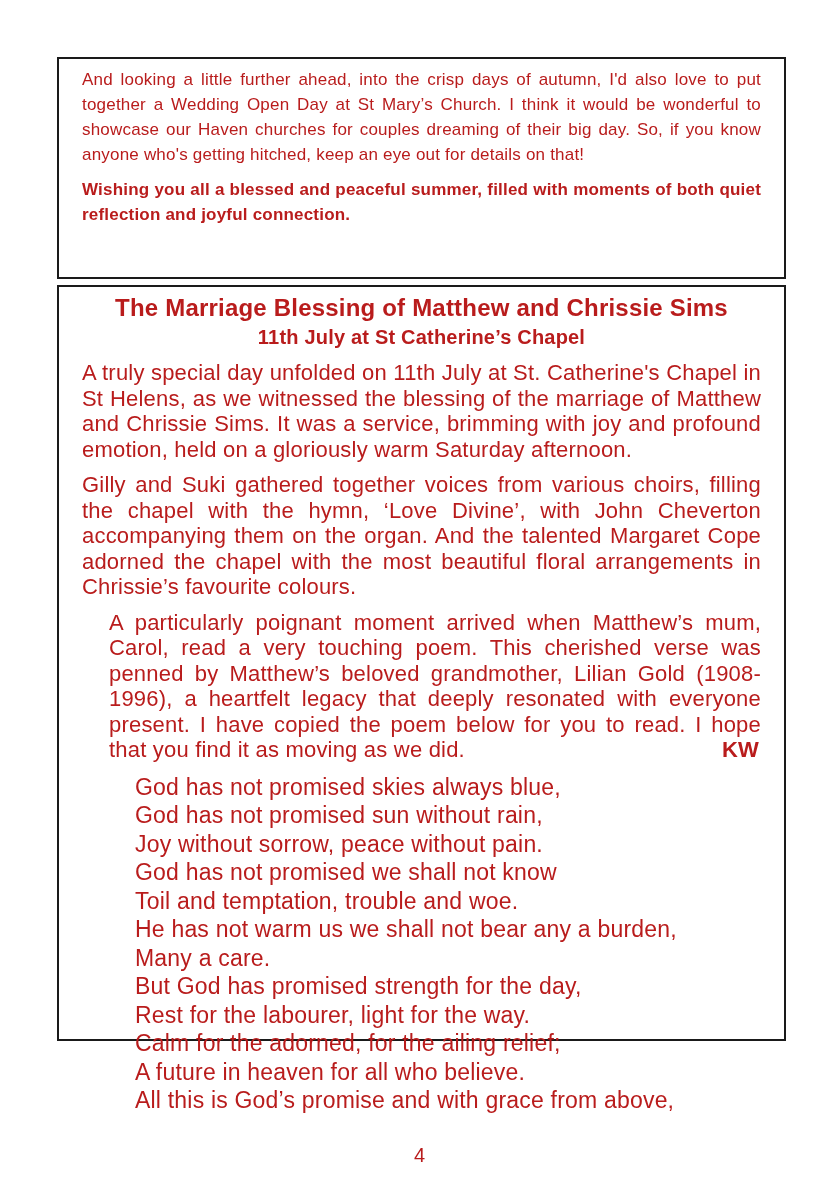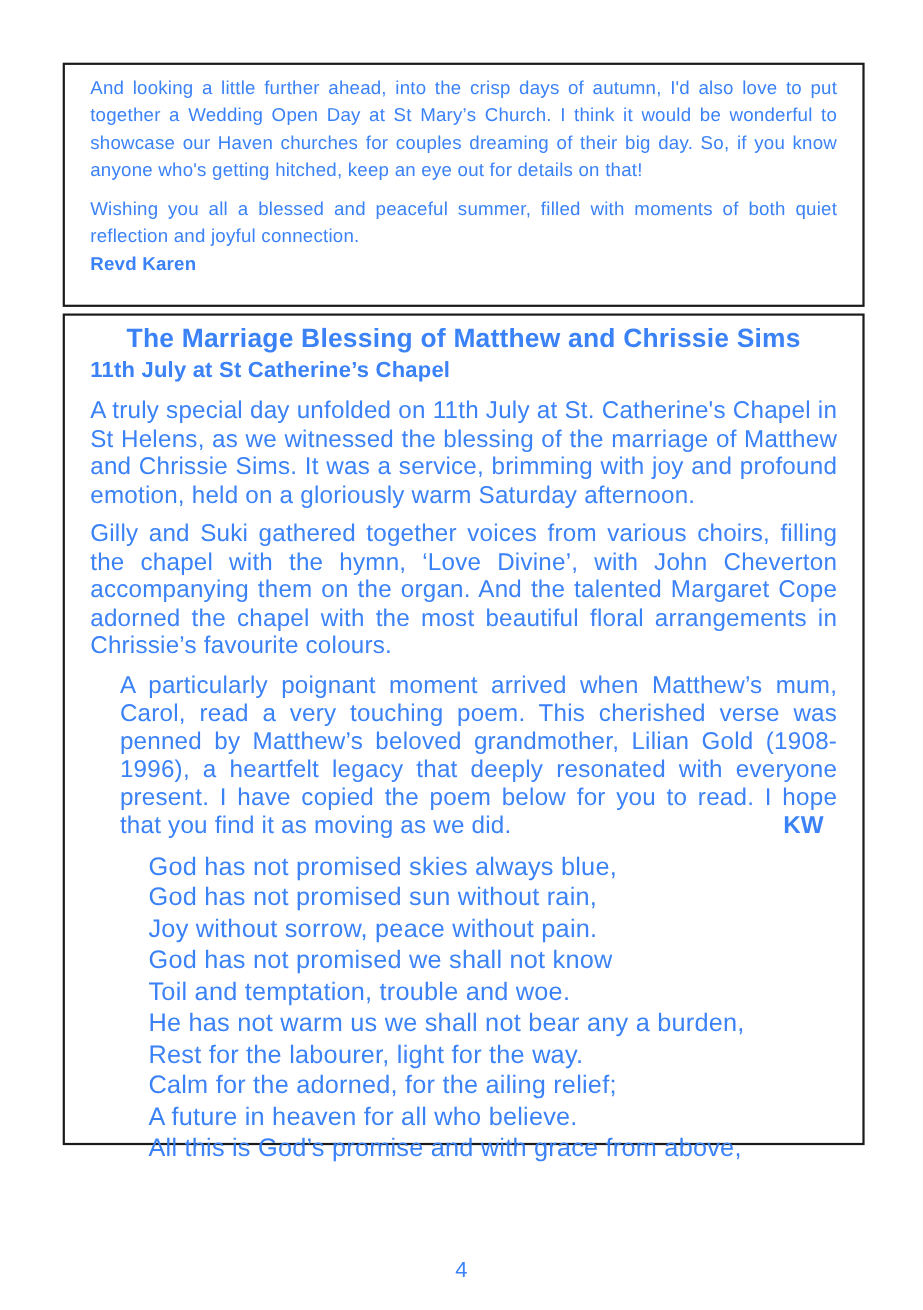--- a/index.html
+++ b/index.html
@@ -3,42 +3,42 @@
 <meta charset="utf-8">
 <style>
   html, body { margin: 0; padding: 0; background: #e8e8e8; }
   .page {
     position: relative;
     width: 839px;
     height: 1191px;
     margin: 0 auto;
     background: #ffffff;
     font-family: "Liberation Sans", sans-serif;
-    color: #3b82f6;
+    color: #b91c1c;
     overflow: hidden;
   }
   .box {
     position: absolute;
     left: 57px;
     width: 729px;
     box-sizing: border-box;
     border: 2px solid #1a1a1a;
     background: #ffffff;
   }
   .box1 { top: 57px; height: 222px; padding: 8px 23px 0 23px; }
   .box2 { top: 285px; height: 756px; padding: 6px 23px 0 23px; }
 
   .body-par {
     margin: 0 0 10px 0;
     font-size: 17px;
     line-height: 25px;
     text-align: justify;
     letter-spacing: 0.2px;
   }
-  .no-gap { margin-bottom: 0; }
+  .no-gap { margin-bottom: 12px; font-weight: bold; }
   .signature {
     margin: 0;
     font-size: 17px;
     line-height: 25px;
     font-weight: bold;
     letter-spacing: 0.2px;
   }
 
   .article-title {
     margin: 0 0 2px 0;
@@ -46,34 +46,34 @@
     line-height: 30px;
     font-weight: bold;
     text-align: center;
     letter-spacing: 0.2px;
   }
   .article-subtitle {
     margin: 0 0 11px 0;
     font-size: 20px;
     line-height: 24px;
     font-weight: bold;
-    text-align: left;
+    text-align: center;
     letter-spacing: 0.2px;
   }
   .article-par {
     margin: 0 0 10px 0;
     font-size: 22px;
     line-height: 25.5px;
     text-align: justify;
     letter-spacing: 0.2px;
   }
   .with-initials { position: relative; margin-left: 27px; }
   .initials {
     position: absolute;
-    right: 12px;
+    right: 2px;
     bottom: 0;
     font-weight: bold;
   }
 
   .poem { margin: 3px 0 0 53px; }
   .poem-line {
     font-size: 23px;
     line-height: 28.5px;
     letter-spacing: 0.2px;
     white-space: nowrap;
@@ -90,41 +90,42 @@
   }
 </style>
 </head>
 <body>
 
 <div class="page">
 
   <div class="box box1">
     <p class="body-par">And looking a little further ahead, into the crisp days of autumn, I'd also love to put together a Wedding Open Day at St Mary’s Church. I think it would be wonderful to showcase our Haven churches for couples dreaming of their big day. So, if you know anyone who's getting hitched, keep an eye out for details on that!</p>
     <p class="body-par no-gap">Wishing you all a blessed and peaceful summer, filled with moments of both quiet reflection and joyful connection.</p>
-    <p class="signature">Revd Karen</p>
   </div>
 
   <div class="box box2">
     <h1 class="article-title">The Marriage Blessing of Matthew and Chrissie Sims</h1>
     <h2 class="article-subtitle">11th July at St Catherine’s Chapel</h2>
 
     <p class="article-par">A truly special day unfolded on 11th July at St. Catherine's Chapel in St Helens, as we witnessed the blessing of the marriage of Matthew and Chrissie Sims. It was a service, brimming with joy and profound emotion, held on a gloriously warm Saturday afternoon.</p>
     <p class="article-par">Gilly and Suki gathered together voices from various choirs, filling the chapel with the hymn, ‘Love Divine’, with John Cheverton accompanying them on the organ. And the talented Margaret Cope adorned the chapel with the most beautiful floral arrangements in Chrissie’s favourite colours.</p>
     <p class="article-par with-initials">
       <span>A particularly poignant moment arrived when Matthew’s mum, Carol, read a very touching poem. This cherished verse was penned by Matthew’s beloved grandmother, Lilian Gold (1908-1996), a heartfelt legacy that deeply resonated with everyone present. I have copied the poem below for you to read. I hope that you find it as moving as we did.</span>
       <b class="initials">KW</b>
     </p>
 
     <div class="poem">
       <div class="poem-line">God has not promised skies always blue,</div>
       <div class="poem-line">God has not promised sun without rain,</div>
       <div class="poem-line">Joy without sorrow, peace without pain.</div>
       <div class="poem-line">God has not promised we shall not know</div>
       <div class="poem-line">Toil and temptation, trouble and woe.</div>
       <div class="poem-line">He has not warm us we shall not bear any a burden,</div>
+      <div class="poem-line">Many a care.</div>
+      <div class="poem-line">But God has promised strength for the day,</div>
       <div class="poem-line">Rest for the labourer, light for the way.</div>
       <div class="poem-line">Calm for the adorned, for the ailing relief;</div>
       <div class="poem-line">A future in heaven for all who believe.</div>
       <div class="poem-line">All this is God’s promise and with grace from above,</div>
     </div>
   </div>
 
   <div class="page-number">4</div>
 
 </div>

